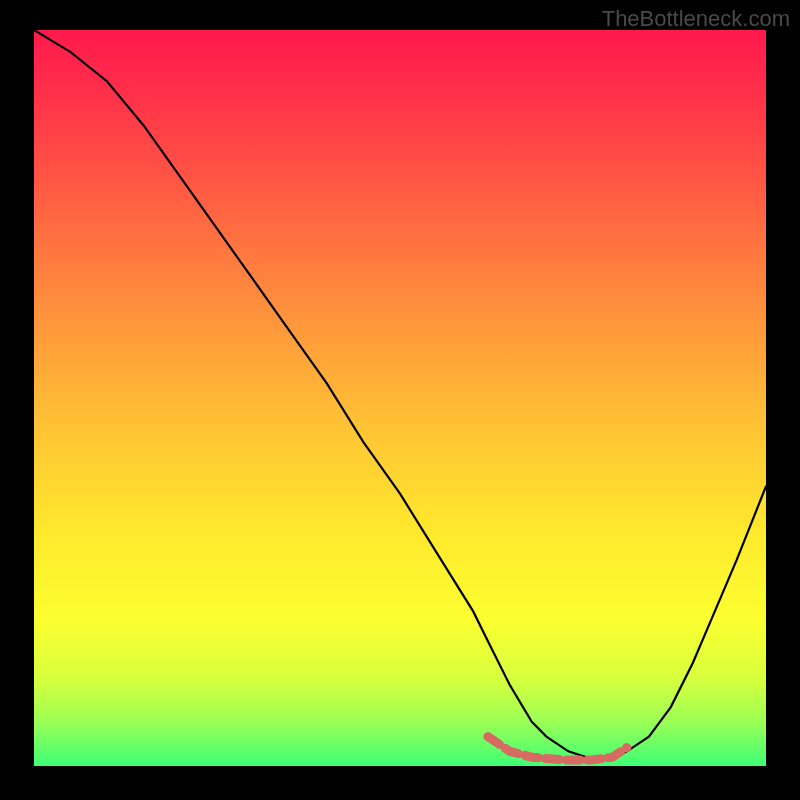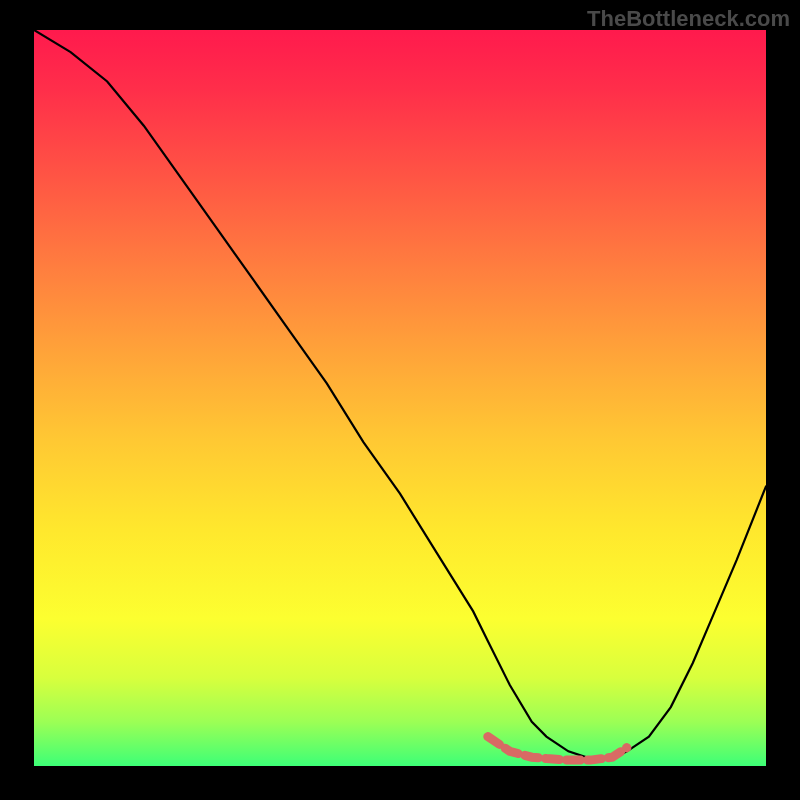--- a/index.html
+++ b/index.html
@@ -9,21 +9,21 @@
     background: #000;
     position: relative;
     font-family: Arial, sans-serif;
   }
   .watermark {
     position: absolute;
     top: 6px;
     right: 10px;
     color: #4a4a4a;
     font-size: 22px;
-    font-weight: bold;
+    font-weight: normal;
     z-index: 10;
   }
   .plot-area {
     position: absolute;
     left: 34px;
     top: 30px;
     width: 732px;
     height: 736px;
   }
   .gradient-bg {

